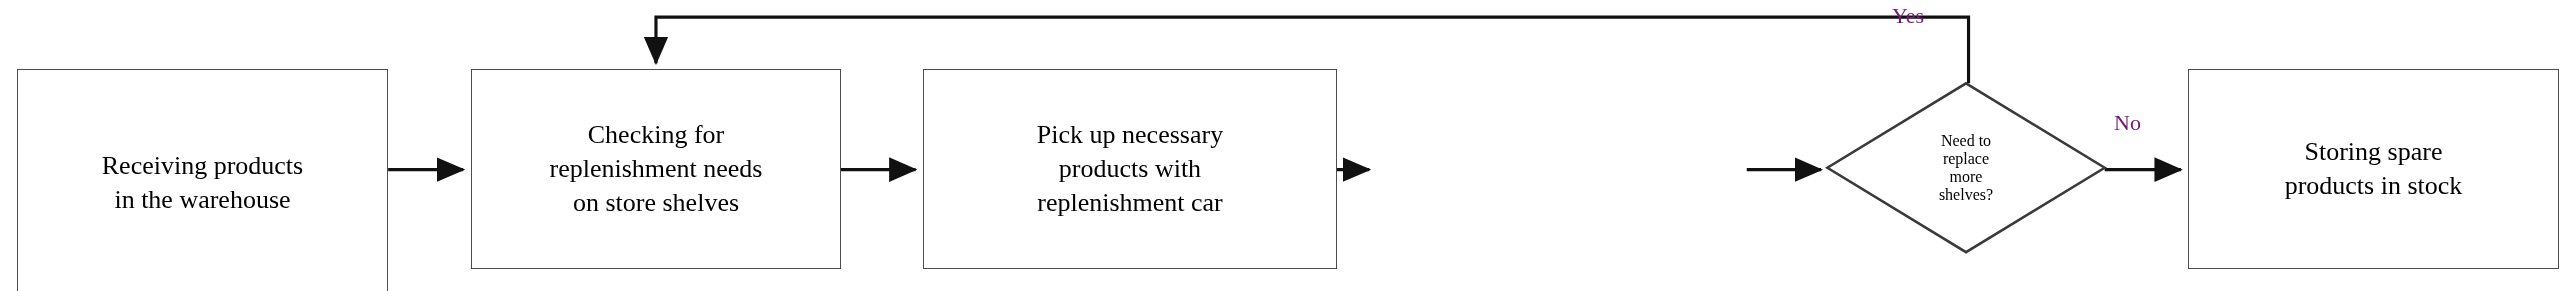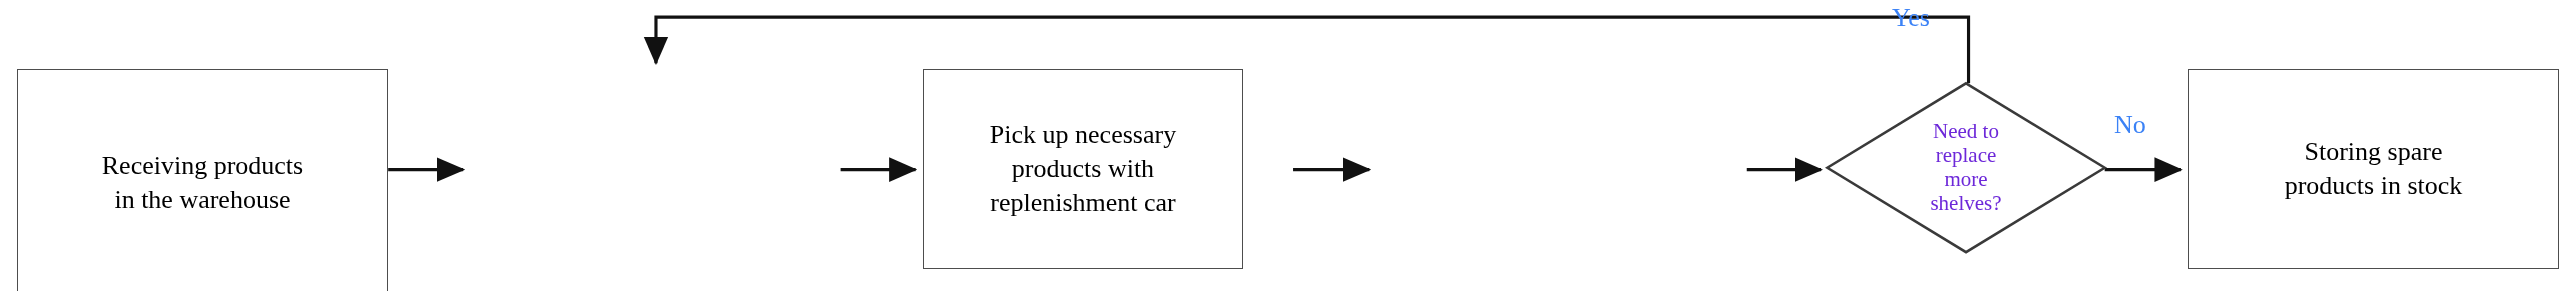--- a/index.html
+++ b/index.html
@@ -43,27 +43,27 @@
     display: block;
     width: 100%;
   }
   .decision-label {
     position: absolute;
     display: flex;
     align-items: center;
     justify-content: center;
     text-align: center;
     line-height: 1.14;
-    color: #6d28d9;
-    font-size: 21px;
+    color: #000000;
+    font-size: 16px;
   }
   .edge-label {
     position: absolute;
-    color: #3b82f6;
-    font-size: 26px;
+    color: #701a75;
+    font-size: 22px;
     line-height: 1;
     white-space: nowrap;
   }
 </style>
 </head>
 <body>
 
 <div id="flow-root">
 
   <svg id="flow-svg" viewBox="0 0 4088 463" aria-hidden="true">
@@ -99,22 +99,25 @@
 
     <g>
       <polygon points="3120,132 3340,266 3120,400 2900,266" fill="#ffffff" stroke="#3a3a3a" stroke-width="4"></polygon>
     </g>
   </svg>
 
   <div class="node-box" style="left:17px; top:69px; width:371px; height:228px;">
     <span class="node-label">Receiving products<br>in the warehouse</span>
   </div>
 
+  <div class="node-box" style="left:471px; top:69px; width:370px; height:200px;">
+    <span class="node-label">Checking for<br>replenishment needs<br>on store shelves</span>
+  </div>
 
-  <div class="node-box" style="left:923px; top:69px; width:320px; height:200px;">
+  <div class="node-box" style="left:923px; top:69px; width:414px; height:200px;">
     <span class="node-label">Pick up necessary<br>products with<br>replenishment car</span>
   </div>
 
 
   <div class="decision-label" style="left:1865px; top:95px; width:202px; height:146px;">
     <span class="node-label">Need to<br>replace<br>more<br>shelves?</span>
   </div>
 
   <div class="node-box" style="left:2188px; top:69px; width:371px; height:200px;">
     <span class="node-label">Storing spare<br>products in stock</span>

